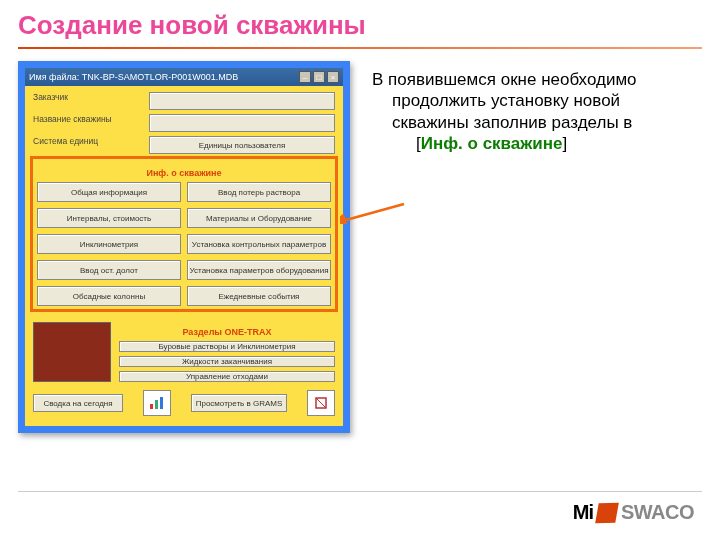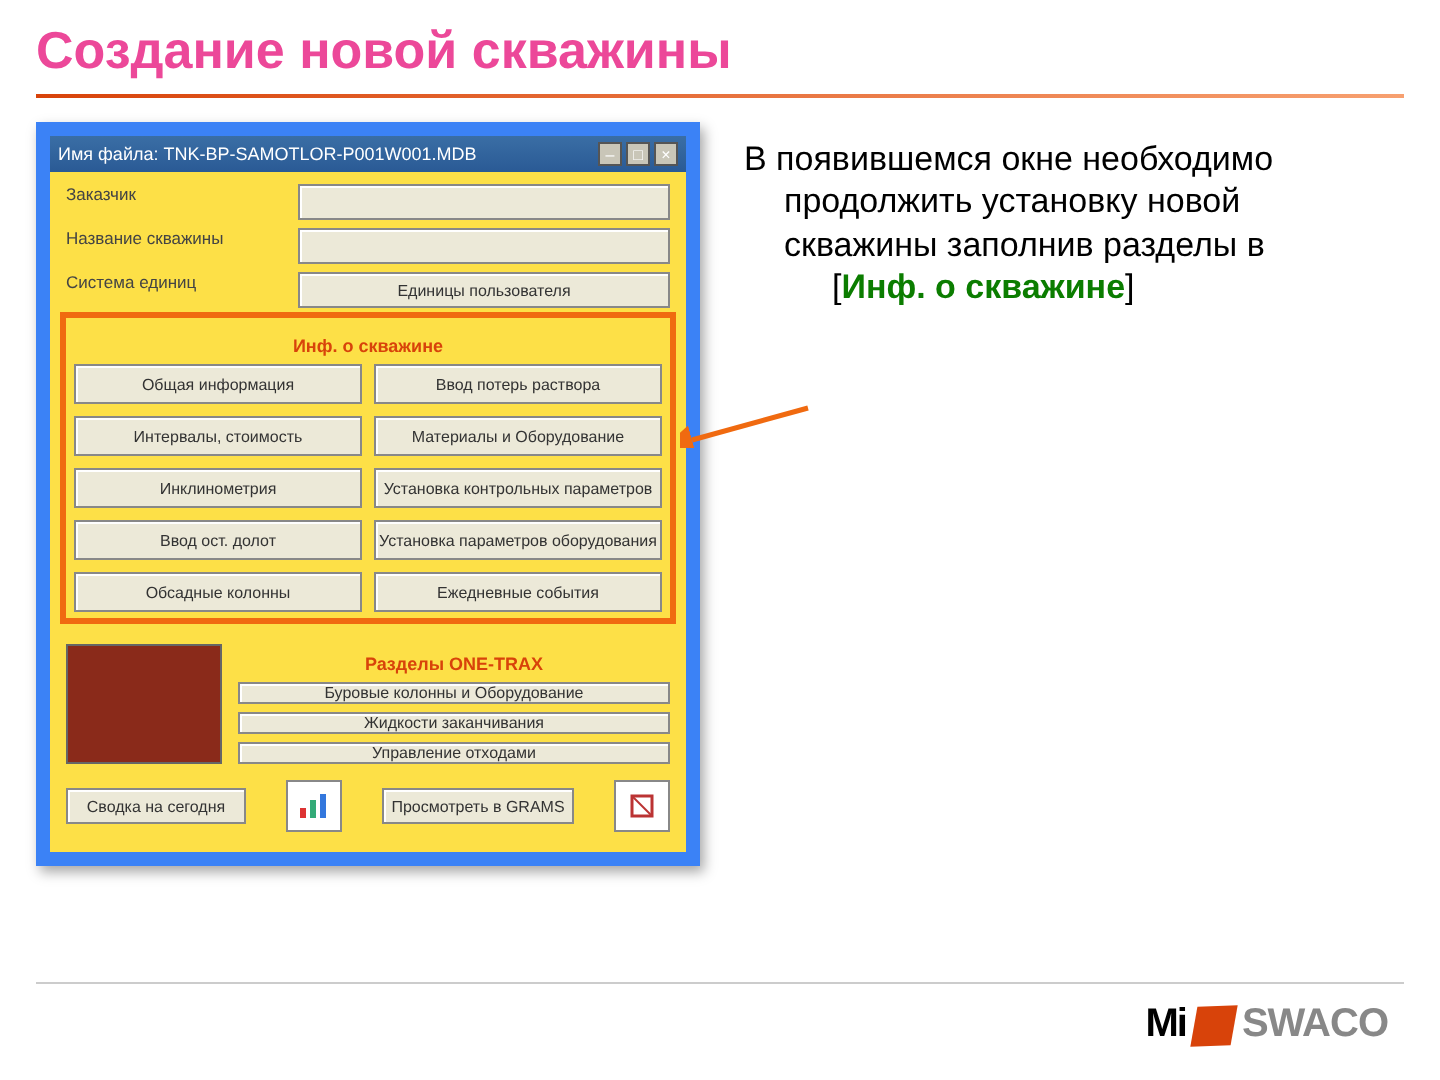--- a/index.html
+++ b/index.html
@@ -91,21 +91,21 @@
             <div class="btn">Обсадные колонны</div>
             <div class="btn">Ежедневные события</div>
           </div>
         </div>
 
         <div class="photowrap">
           <div class="photo"></div>
           <div style="flex:1">
             <div class="sect">Разделы ONE-TRAX</div>
             <div class="wide">
-              <div class="btn">Буровые колонны и Оборудование</div>
+              <div class="btn">Буровые растворы и Инклинометрия</div>
               <div class="btn">Жидкости заканчивания</div>
               <div class="btn">Управление отходами</div>
             </div>
           </div>
         </div>
 
         <div class="footer">
           <div class="btn">Сводка на сегодня</div>
           <div class="ico">
               <svg width="16" height="14">

